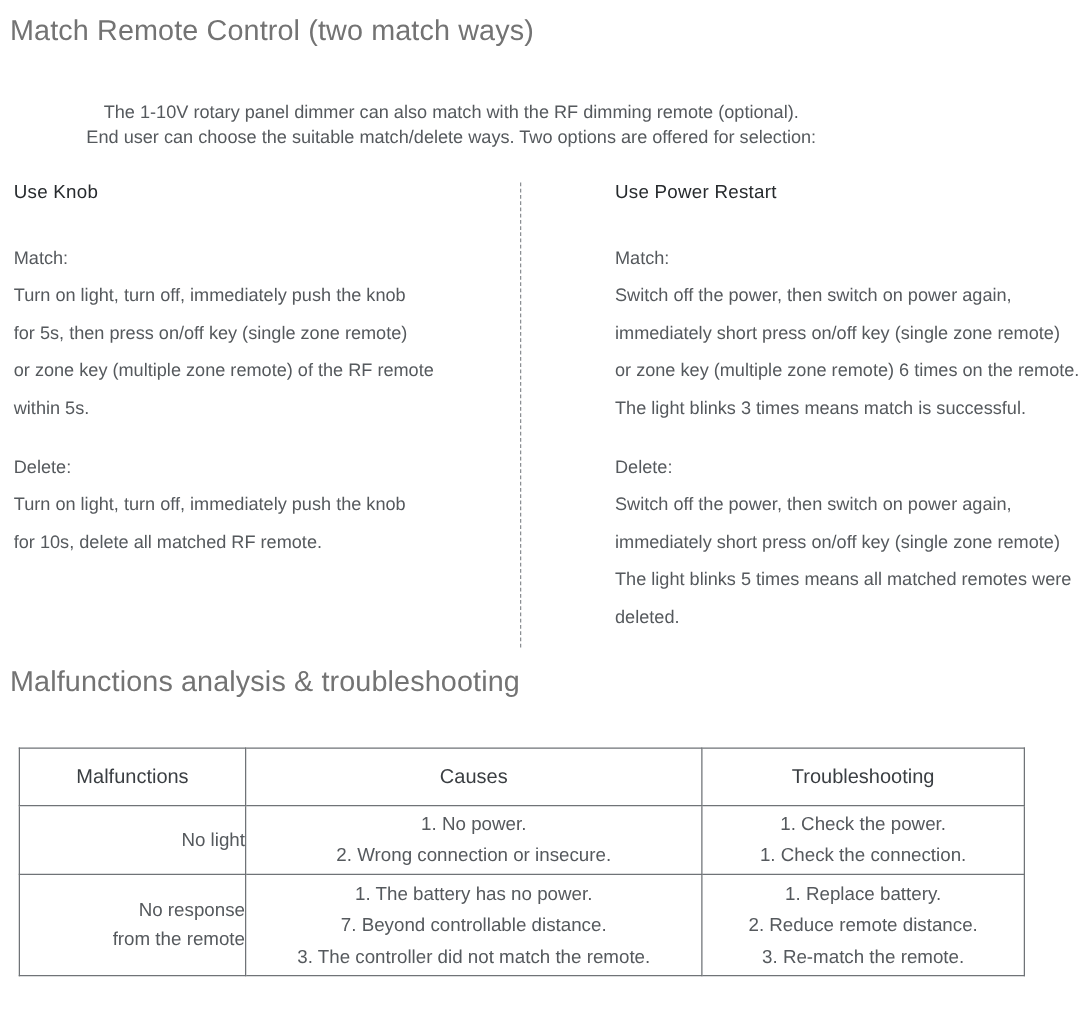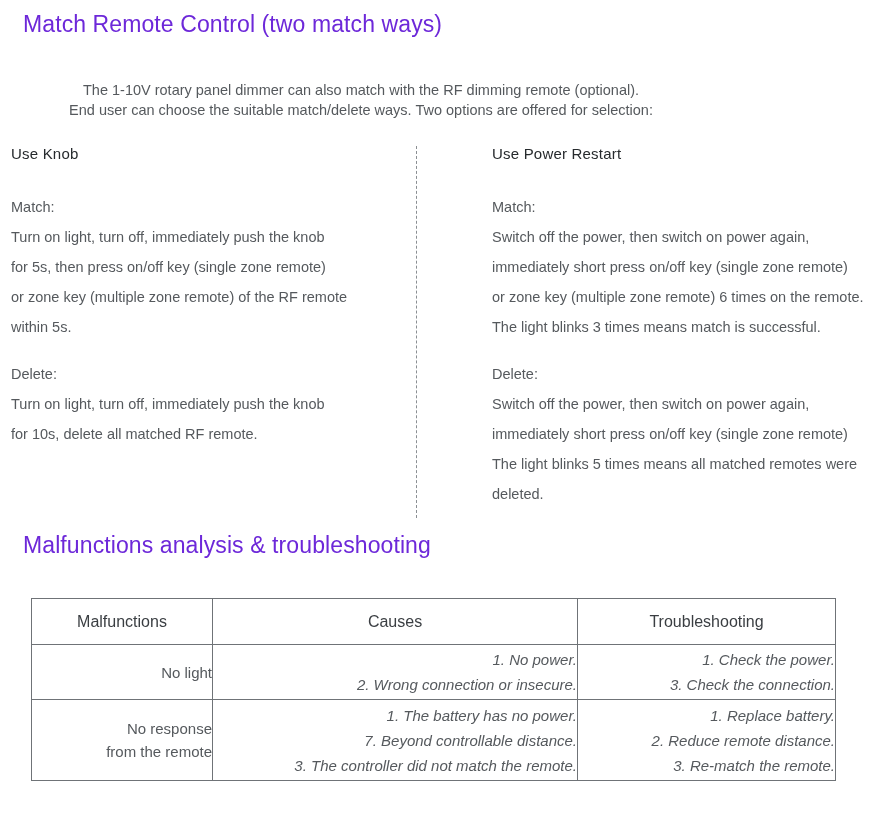--- a/index.html
+++ b/index.html
@@ -17,22 +17,22 @@
   }
   .page {
     position: relative;
     width: 871px;
     height: 813px;
   }
 
   
   .h-section {
     position: absolute;
-    left: 23px;
-    color: #6d28d9;
+    left: 8px;
+    color: #737373;
     font-size: 23px;
     font-weight: 400;
     letter-spacing: 0.1px;
     white-space: nowrap;
   }
   #heading-match { top: 11px; }
   #heading-malfunctions { top: 532px; }
 
   
   .intro {
@@ -95,21 +95,20 @@
   
   #malfunctions-table {
     position: absolute;
     left: 15px;
     top: 598px;
     width: 804px;
     border-collapse: collapse;
     table-layout: fixed;
     font-size: 15px;
     color: #55595d;
-    margin-left: 16px;
   }
   #malfunctions-table td, #malfunctions-table th {
     border: 1px solid #6f7377;
     padding: 0;
     font-weight: 400;
     vertical-align: middle;
   }
   #malfunctions-table th {
     height: 45px;
     font-size: 16px;
@@ -119,24 +118,23 @@
   .col-w1 { width: 181px; }
   .col-w2 { width: 365px; }
   .col-w3 { width: 258px; }
 
   .cell-center {
     text-align: right;
     padding: 8px 6px;
     line-height: 23px;
   }
   .cell-list {
-    text-align: right;
+    text-align: center;
     padding: 9px 0 9px 24px;
     line-height: 25px;
-    font-style: italic;
   }
   .cell-list .li { white-space: nowrap; }
 
   .row1 td { height: 54px; }
   .row2 td { height: 80px; }
 </style>
 </head>
 <body>
 
 <div class="page">
@@ -207,21 +205,21 @@
       <tr class="row1">
         <td class="cell-center">
           <div>No light</div>
         </td>
         <td class="cell-list">
           <div class="li">1. No power.</div>
           <div class="li">2. Wrong connection or insecure.</div>
         </td>
         <td class="cell-list">
           <div class="li">1. Check the power.</div>
-          <div class="li">3. Check the connection.</div>
+          <div class="li">1. Check the connection.</div>
         </td>
       </tr>
       <tr class="row2">
         <td class="cell-center">
           <div>No response</div>
           <div>from the remote</div>
         </td>
         <td class="cell-list">
           <div class="li">1. The battery has no power.</div>
           <div class="li">7. Beyond controllable distance.</div>

